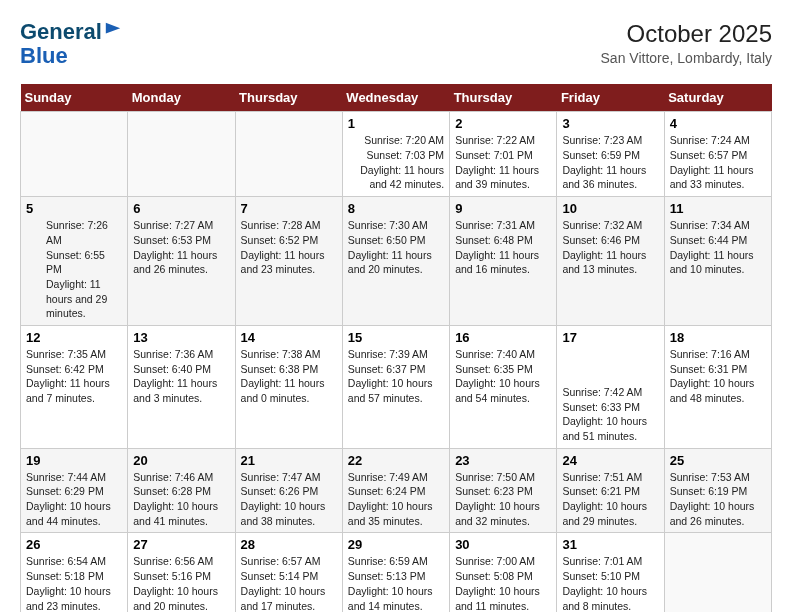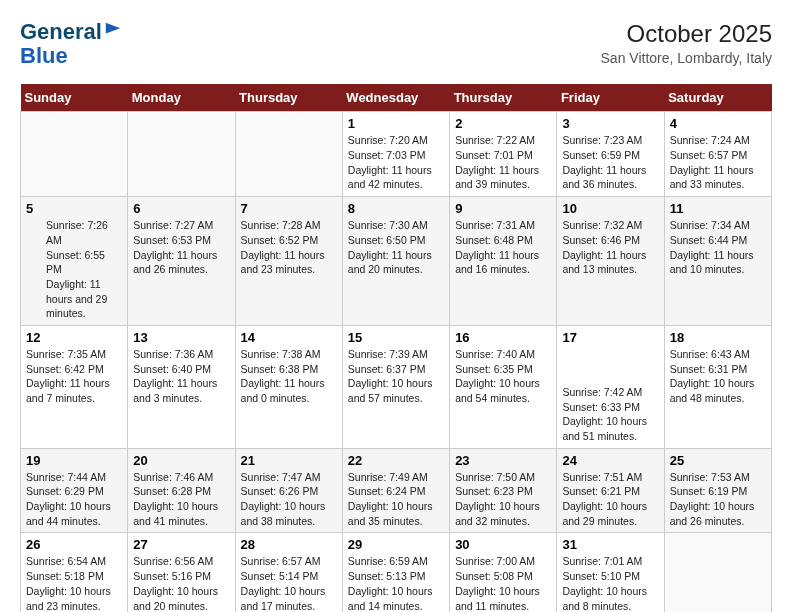--- a/index.html
+++ b/index.html
@@ -117,21 +117,21 @@
         <th>Saturday</th>
       </tr>
   </thead>
   <tbody id="calendar-body">
   <tr>
         <td class="empty"></td>
         <td class="empty"></td>
         <td class="empty"></td>
         <td>
           <span class="day-number">1</span>
-          <div class="day-info" style="white-space: pre-line;">Sunrise: 7:20 AM
+          <div class="day-info" style="white-space: pre-line; text-align: right;">Sunrise: 7:20 AM
 Sunset: 7:03 PM
 Daylight: 11 hours and 42 minutes.</div>
         </td>
         <td>
           <span class="day-number">2</span>
           <div class="day-info" style="white-space: pre-line;">Sunrise: 7:22 AM
 Sunset: 7:01 PM
 Daylight: 11 hours and 39 minutes.</div>
         </td>
         <td>
@@ -223,21 +223,21 @@
 Daylight: 10 hours and 54 minutes.</div>
         </td>
         <td>
           <span class="day-number">17</span>
           <div class="day-info" style="white-space: pre-line; margin-top: 40px;">Sunrise: 7:42 AM
 Sunset: 6:33 PM
 Daylight: 10 hours and 51 minutes.</div>
         </td>
         <td>
           <span class="day-number">18</span>
-          <div class="day-info" style="white-space: pre-line;">Sunrise: 6:43 AM
+          <div class="day-info" style="white-space: pre-line;">Sunrise: 7:16 AM
 Sunset: 6:31 PM
 Daylight: 10 hours and 48 minutes.</div>
         </td>
       </tr>
       <tr>
         <td>
           <span class="day-number">19</span>
           <div class="day-info" style="white-space: pre-line;">Sunrise: 7:44 AM
 Sunset: 6:29 PM
 Daylight: 10 hours and 44 minutes.</div>

